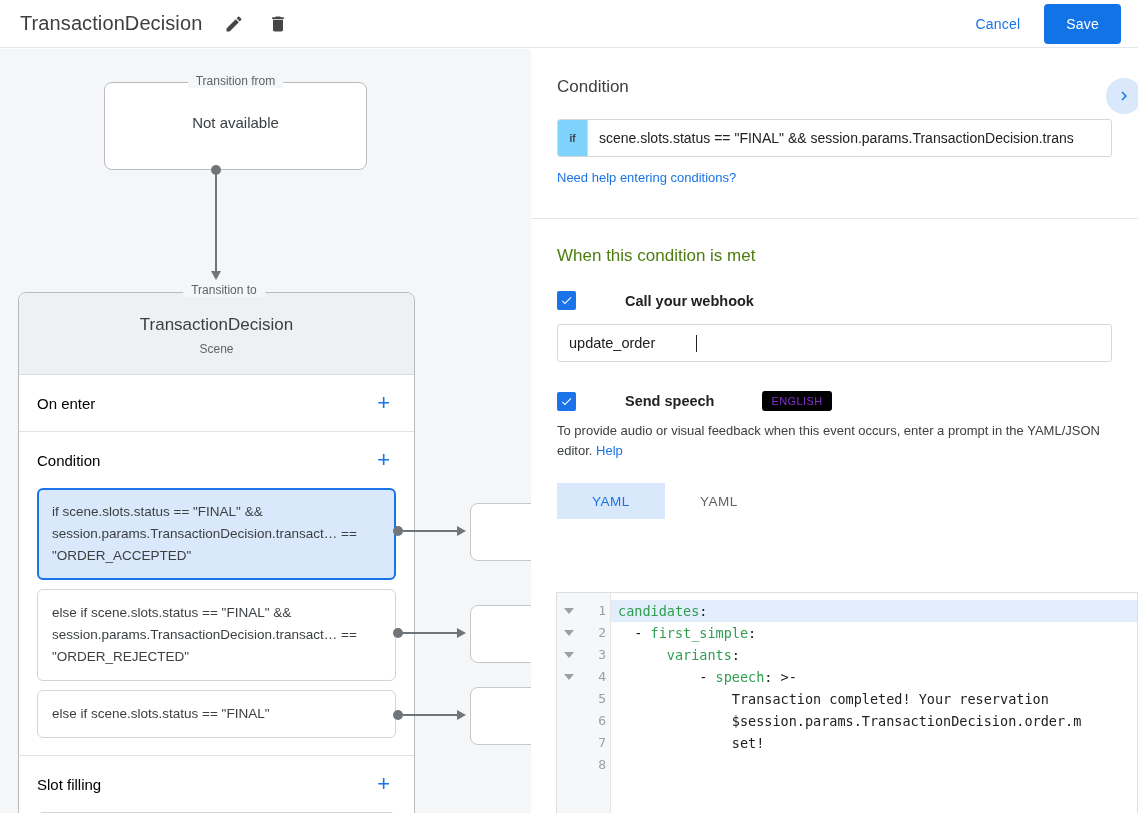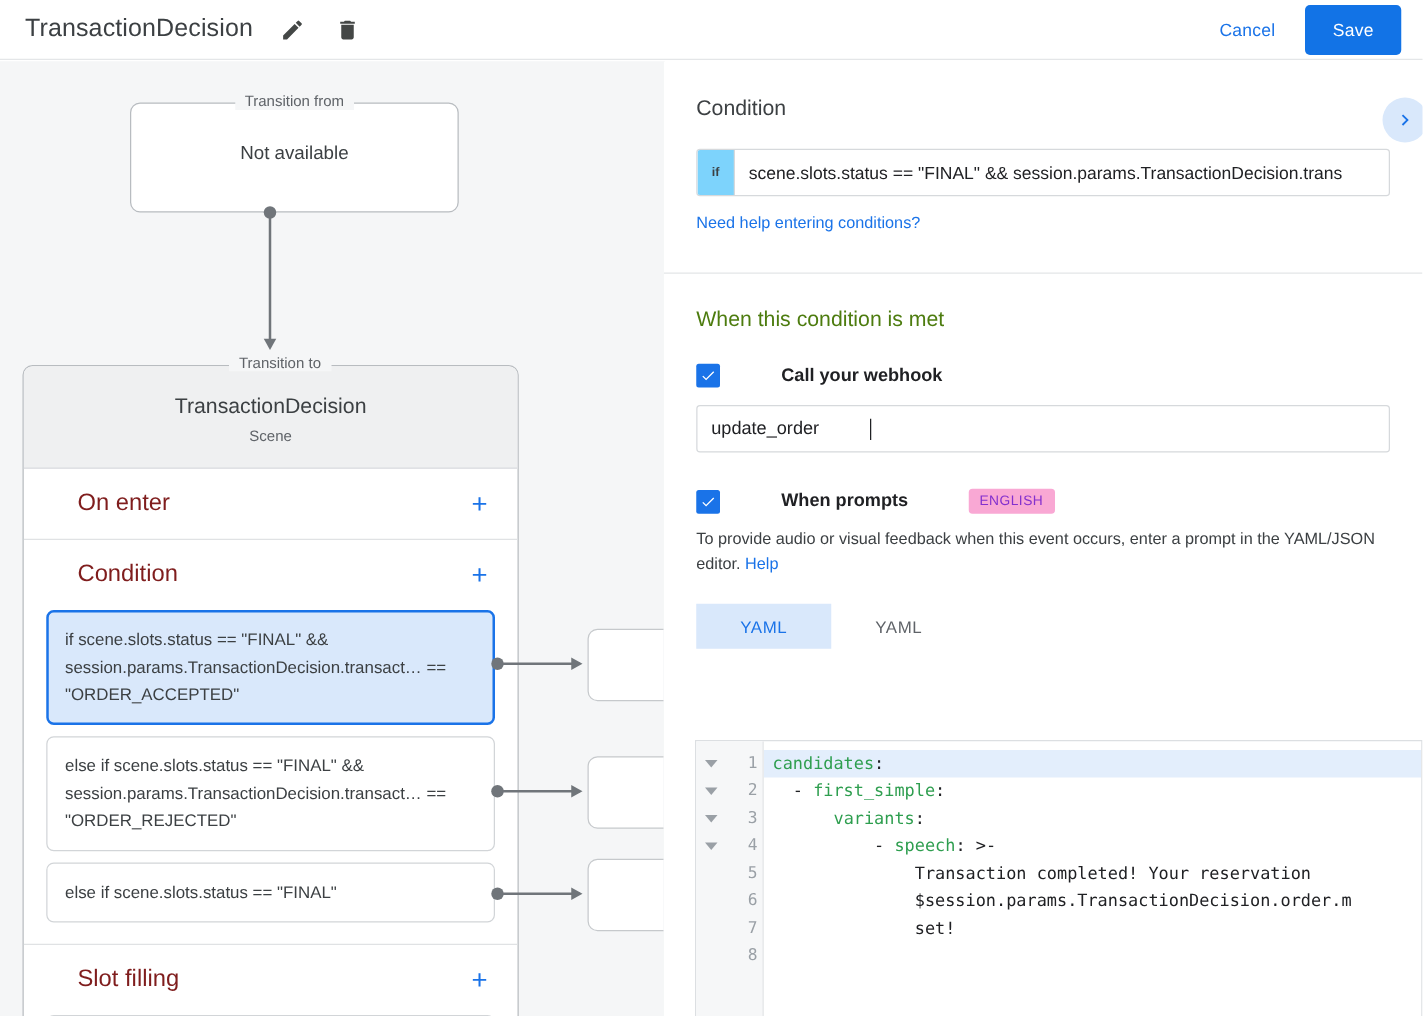--- a/index.html
+++ b/index.html
@@ -105,21 +105,21 @@
   }
   .tt-title { font-size: 17px; color: #3c4043; }
   .tt-sub { font-size: 12px; color: #5f6368; margin-top: 7px; }
 
   .section { border-bottom: 1px solid #e0e2e4; padding: 0 18px; }
   .section:last-child { border-bottom: none; }
   .section-row {
     display: flex; align-items: center; justify-content: space-between;
     height: 56px;
   }
-  .section-label { font-size: 19px; color: #7f1d1d; margin-left: 25px; }
+  .section-label { font-size: 15px; color: #000000; }
   .plus-btn {
     color: #1a73e8; font-size: 22px; line-height: 1; cursor: pointer;
     background: none; border: none; padding: 4px 6px;
     font-family: "Liberation Sans", sans-serif;
   }
   .cond-item {
     border: 1px solid #d2d5d8; border-radius: 6px;
     padding: 12px 14px; margin-bottom: 9px; background: #fff;
     font-size: 13.5px; color: #3c4043; line-height: 22px;
     word-break: break-word;
@@ -197,21 +197,21 @@
   .check-row { display: flex; align-items: center; margin-top: 25px; gap: 32px; }
   .checkbox {
     width: 19px; height: 19px; border-radius: 2px; background: #1a73e8;
     display: flex; align-items: center; justify-content: center;
     cursor: pointer; flex: 0 0 19px;
   }
   .check-label {
     margin-left: 17px; font-size: 14.5px; font-weight: bold; color: #202124;
   }
   .badge {
-    margin-left: 16px; background: #f9a8d4; color: #8430ce;
+    margin-left: 16px; background: #000000; color: #8430ce;
     font-size: 11px; letter-spacing: .4px; padding: 4px 9px; border-radius: 3px;
   }
   .desc {
     margin-top: 10px; font-size: 13px; color: #3c4043; line-height: 20px;
   }
   .desc a { color: #1a73e8; text-decoration: underline; cursor: pointer; }
   .desc a.nounderline { text-decoration: none; }
 
   .text-input {
     margin-top: 14px; width: 100%; height: 38px;
@@ -395,21 +395,21 @@
       <span>update_order</span>
         <span class="caret"></span>
     </div>
 
     <div class="check-row" style="margin-top:29px;">
       <span class="checkbox">
         <svg width="13" height="13" viewBox="0 0 24 24">
           <path fill="#ffffff" d="M9 16.17L4.83 12l-1.42 1.41L9 19 21 7l-1.41-1.41z"></path>
         </svg>
       </span>
-      <span class="check-label">When prompts</span>
+      <span class="check-label">Send speech</span>
       <span class="badge">ENGLISH</span>
     </div>
     <div class="desc">
       <span>To provide audio or visual feedback when this event occurs, enter a prompt in the YAML/JSON editor.</span>
       <a class="nounderline">Help</a>
     </div>
 
     <div class="tabs">
       <div class="tab active">YAML</div>
       <div class="tab">YAML</div>

